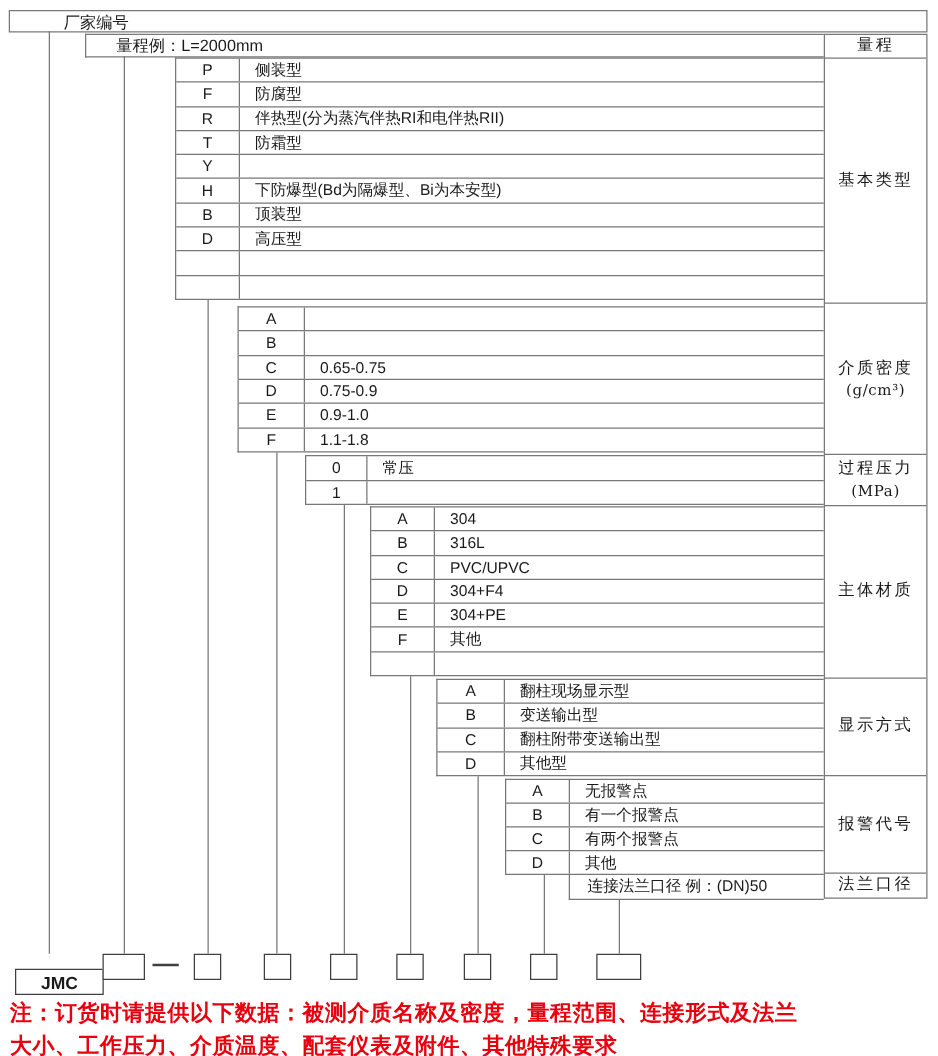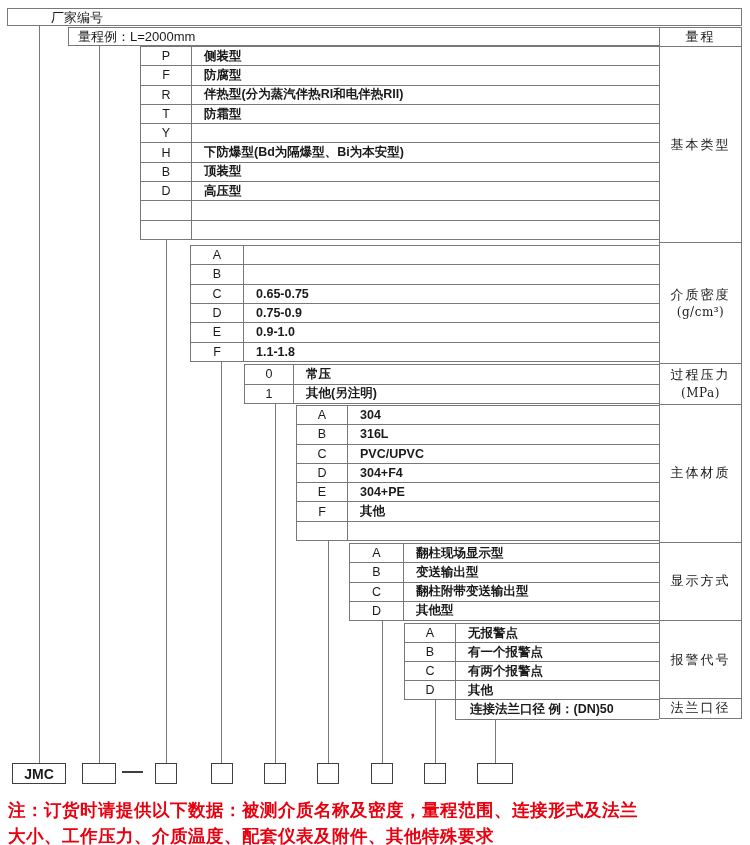--- a/index.html
+++ b/index.html
@@ -2,29 +2,29 @@
 <html style="--line: #787878; --boxline: #3f3f3f; --text: #1a1a1a; --red: #e8000f; --bg: #ffffff;"><head>
 <meta charset="utf-8">
 <style>
   html,body{margin:0;padding:0;background:#ffffff;}
   .canvas{position:relative;width:750px;height:845px;background:var(--bg,#fff);
           font-family:"Liberation Sans","DejaVu Sans",sans-serif;color:var(--text,#1a1a1a);overflow:hidden;}
   .mfr-row{position:absolute;left:7px;top:8px;width:735px;height:18px;box-sizing:border-box;
            border:1px solid var(--line,#787878);display:flex;align-items:flex-start;padding-left:43px;font-size:13px;}
   .range-row{position:absolute;left:68px;top:27px;width:591px;height:19px;box-sizing:border-box;
              border:1px solid var(--line,#787878);border-right:none;display:flex;align-items:center;
-             padding-left:9px;font-size:13px;}
+             padding-left:24px;font-size:13px;}
   .section{position:absolute;box-sizing:border-box;border:1px solid var(--line,#787878);border-right:none;
            display:flex;flex-direction:column;background:transparent;}
   .section.no-top{border-top:none;}
   .section .row{flex:1;display:flex;box-sizing:border-box;min-height:0;}
   .section .row + .row{border-top:1px solid var(--line,#787878);}
   .section .code{box-sizing:border-box;border-right:1px solid var(--line,#787878);
                  display:flex;align-items:center;justify-content:center;font-size:12.5px;}
-  .section .val{flex:1;display:flex;align-items:center;padding-left:12px;font-size:12.5px;white-space:nowrap;font-weight:bold;}
+  .section .val{flex:1;display:flex;align-items:center;padding-left:12px;font-size:12.5px;white-space:nowrap;}
   .section .val.full{padding-left:14px;}
   .label-col{position:absolute;left:659px;top:27px;width:83px;height:692px;box-sizing:border-box;
              border:1px solid var(--line,#787878);display:flex;flex-direction:column;}
   .label-cell{box-sizing:border-box;display:flex;flex-direction:column;align-items:center;justify-content:center;
               font-family:"DejaVu Serif","Liberation Serif",serif;font-size:13px;letter-spacing:2px;line-height:1.25;}
   .label-cell + .label-cell{border-top:1px solid var(--line,#787878);}
   .label-cell .sub{letter-spacing:0.5px;font-size:12px;margin-top:2px;}
   .vline{position:absolute;width:1px;background:var(--line,#6e6e6e);}
   .obox{position:absolute;top:763px;height:21px;box-sizing:border-box;border:1px solid var(--boxline,#3f3f3f);
         background:#fff;display:flex;align-items:center;justify-content:center;
@@ -141,21 +141,20 @@
           <div class="val">1.1-1.8</div>
         </div>
       </div>
       <div class="section" style="left: 244px; top: 364px; width: 415px; height: 40px;">
         <div class="row">
           <div class="code" style="width: 49px;">0</div>
           <div class="val">常压</div>
         </div>
         <div class="row">
           <div class="code" style="width: 49px;">1</div>
-          <div class="val">其他(另注明)</div>
         </div>
       </div>
       <div class="section" style="left: 296px; top: 405px; width: 363px; height: 136px;">
         <div class="row">
           <div class="code" style="width: 51px;">A</div>
           <div class="val">304</div>
         </div>
         <div class="row">
           <div class="code" style="width: 51px;">B</div>
           <div class="val">316L</div>
@@ -230,21 +229,21 @@
       <div class="vline" style="left: 166px; top: 240px; height: 523px;"></div>
       <div class="vline" style="left: 221px; top: 362px; height: 401px;"></div>
       <div class="vline" style="left: 275px; top: 404px; height: 359px;"></div>
       <div class="vline" style="left: 328px; top: 541px; height: 222px;"></div>
       <div class="vline" style="left: 382px; top: 621px; height: 142px;"></div>
       <div class="vline" style="left: 435px; top: 700px; height: 63px;"></div>
       <div class="vline" style="left: 495px; top: 720px; height: 43px;"></div>
     </div>
 
   <div id="boxes-root">
-      <div class="obox" style="left: 12px; width: 54px;">JMC</div>
+      <div class="obox" style="left: 12px; width: 71px; margin-top: 12px;">JMC</div>
       <div class="obox" style="left: 82px; width: 34px;"></div>
       <div class="obox" style="left: 155px; width: 22px;"></div>
       <div class="obox" style="left: 211px; width: 22px;"></div>
       <div class="obox" style="left: 264px; width: 22px;"></div>
       <div class="obox" style="left: 317px; width: 22px;"></div>
       <div class="obox" style="left: 371px; width: 22px;"></div>
       <div class="obox" style="left: 424px; width: 22px;"></div>
       <div class="obox" style="left: 477px; width: 36px;"></div>
       <div class="dash-sep" style="left: 122px; top: 771px; width: 21px; height: 2px;"></div>
     </div>

